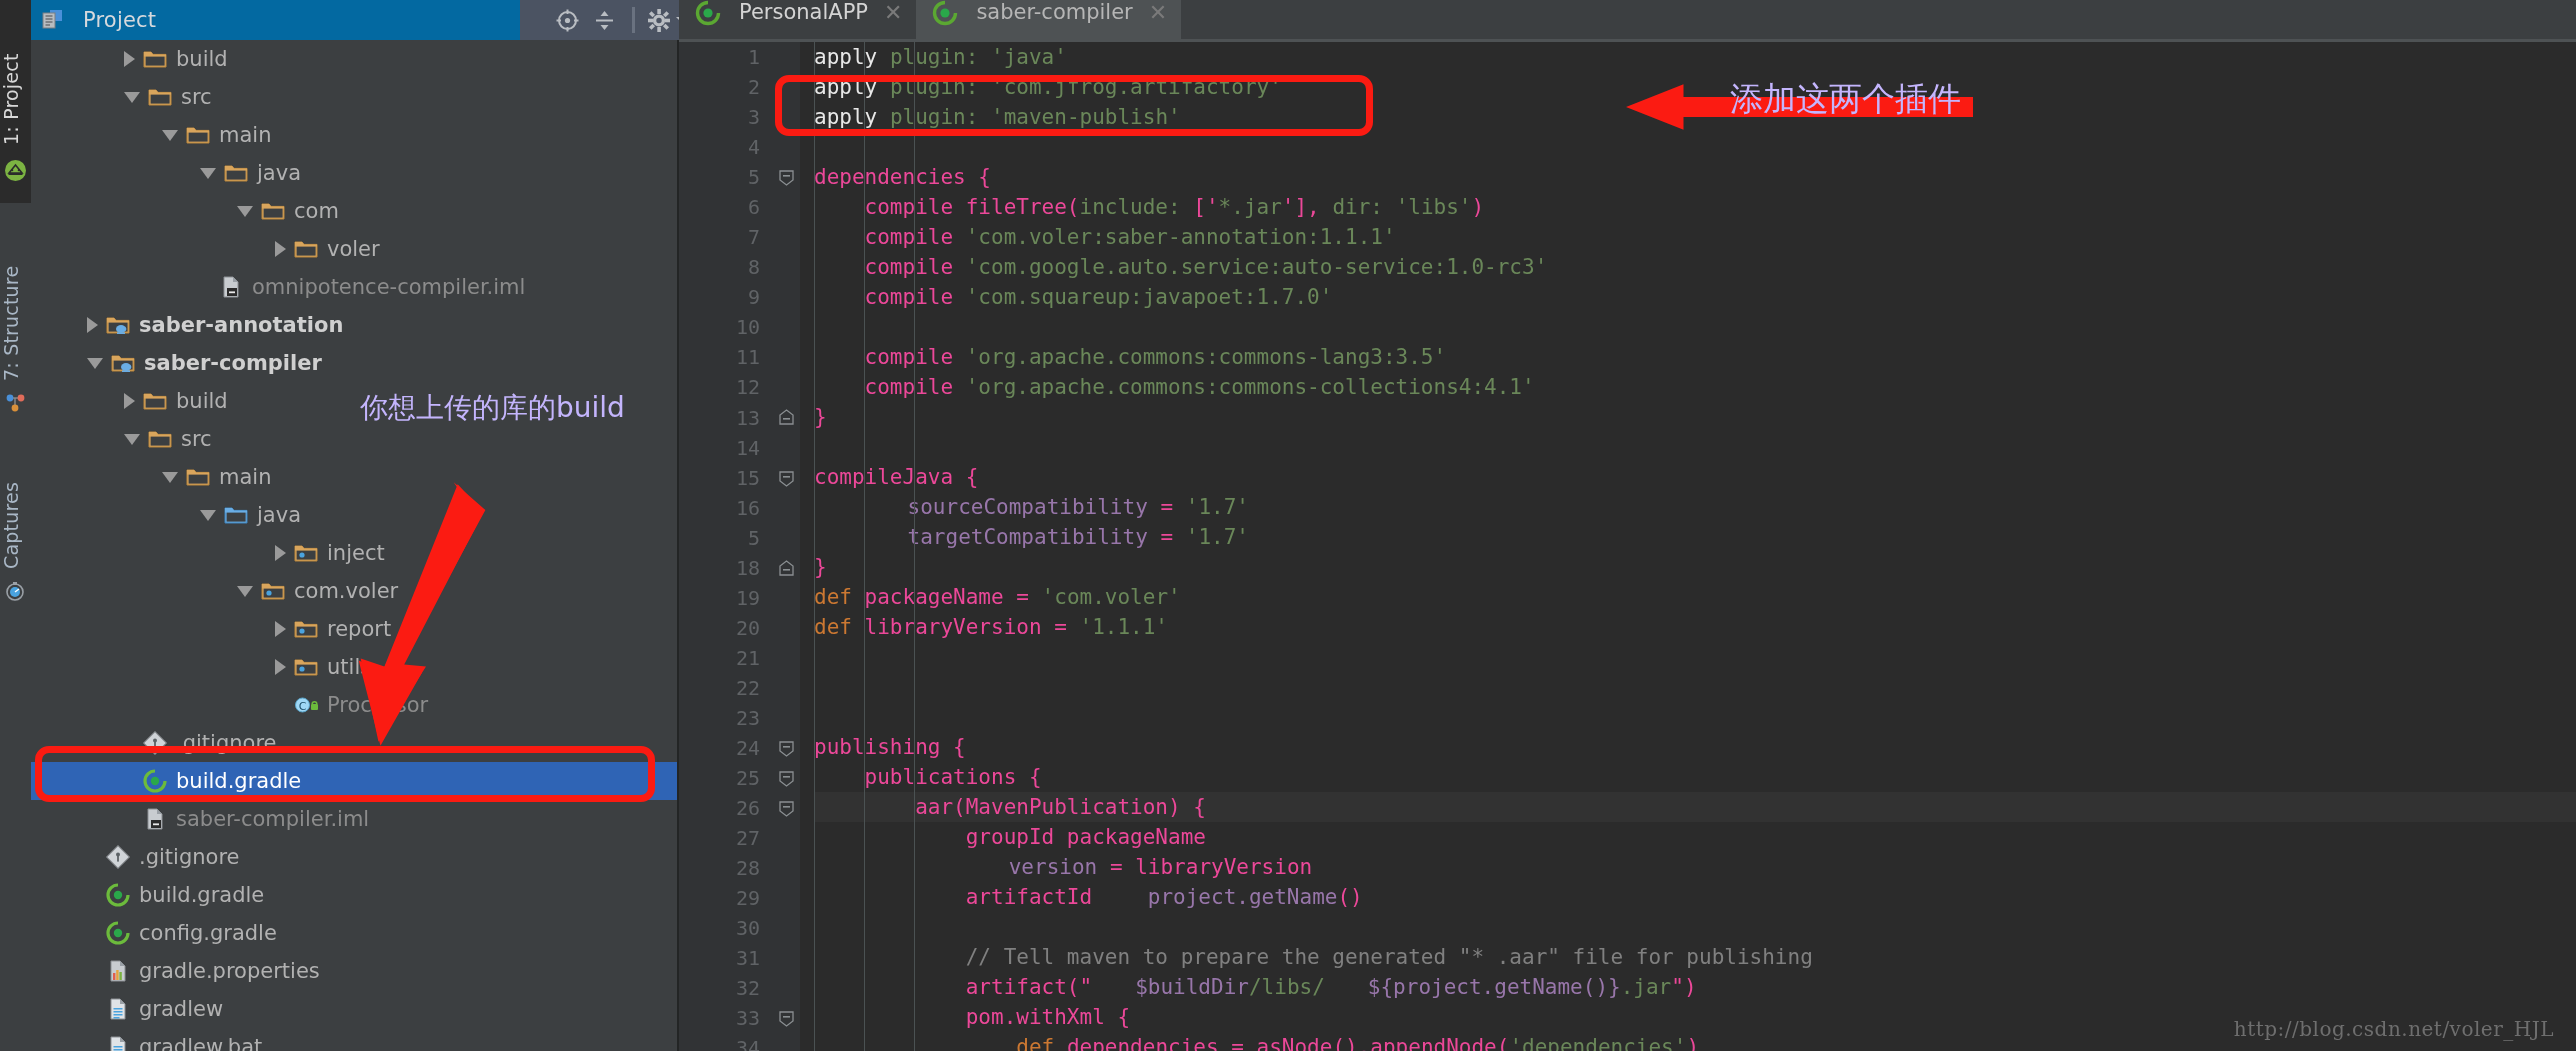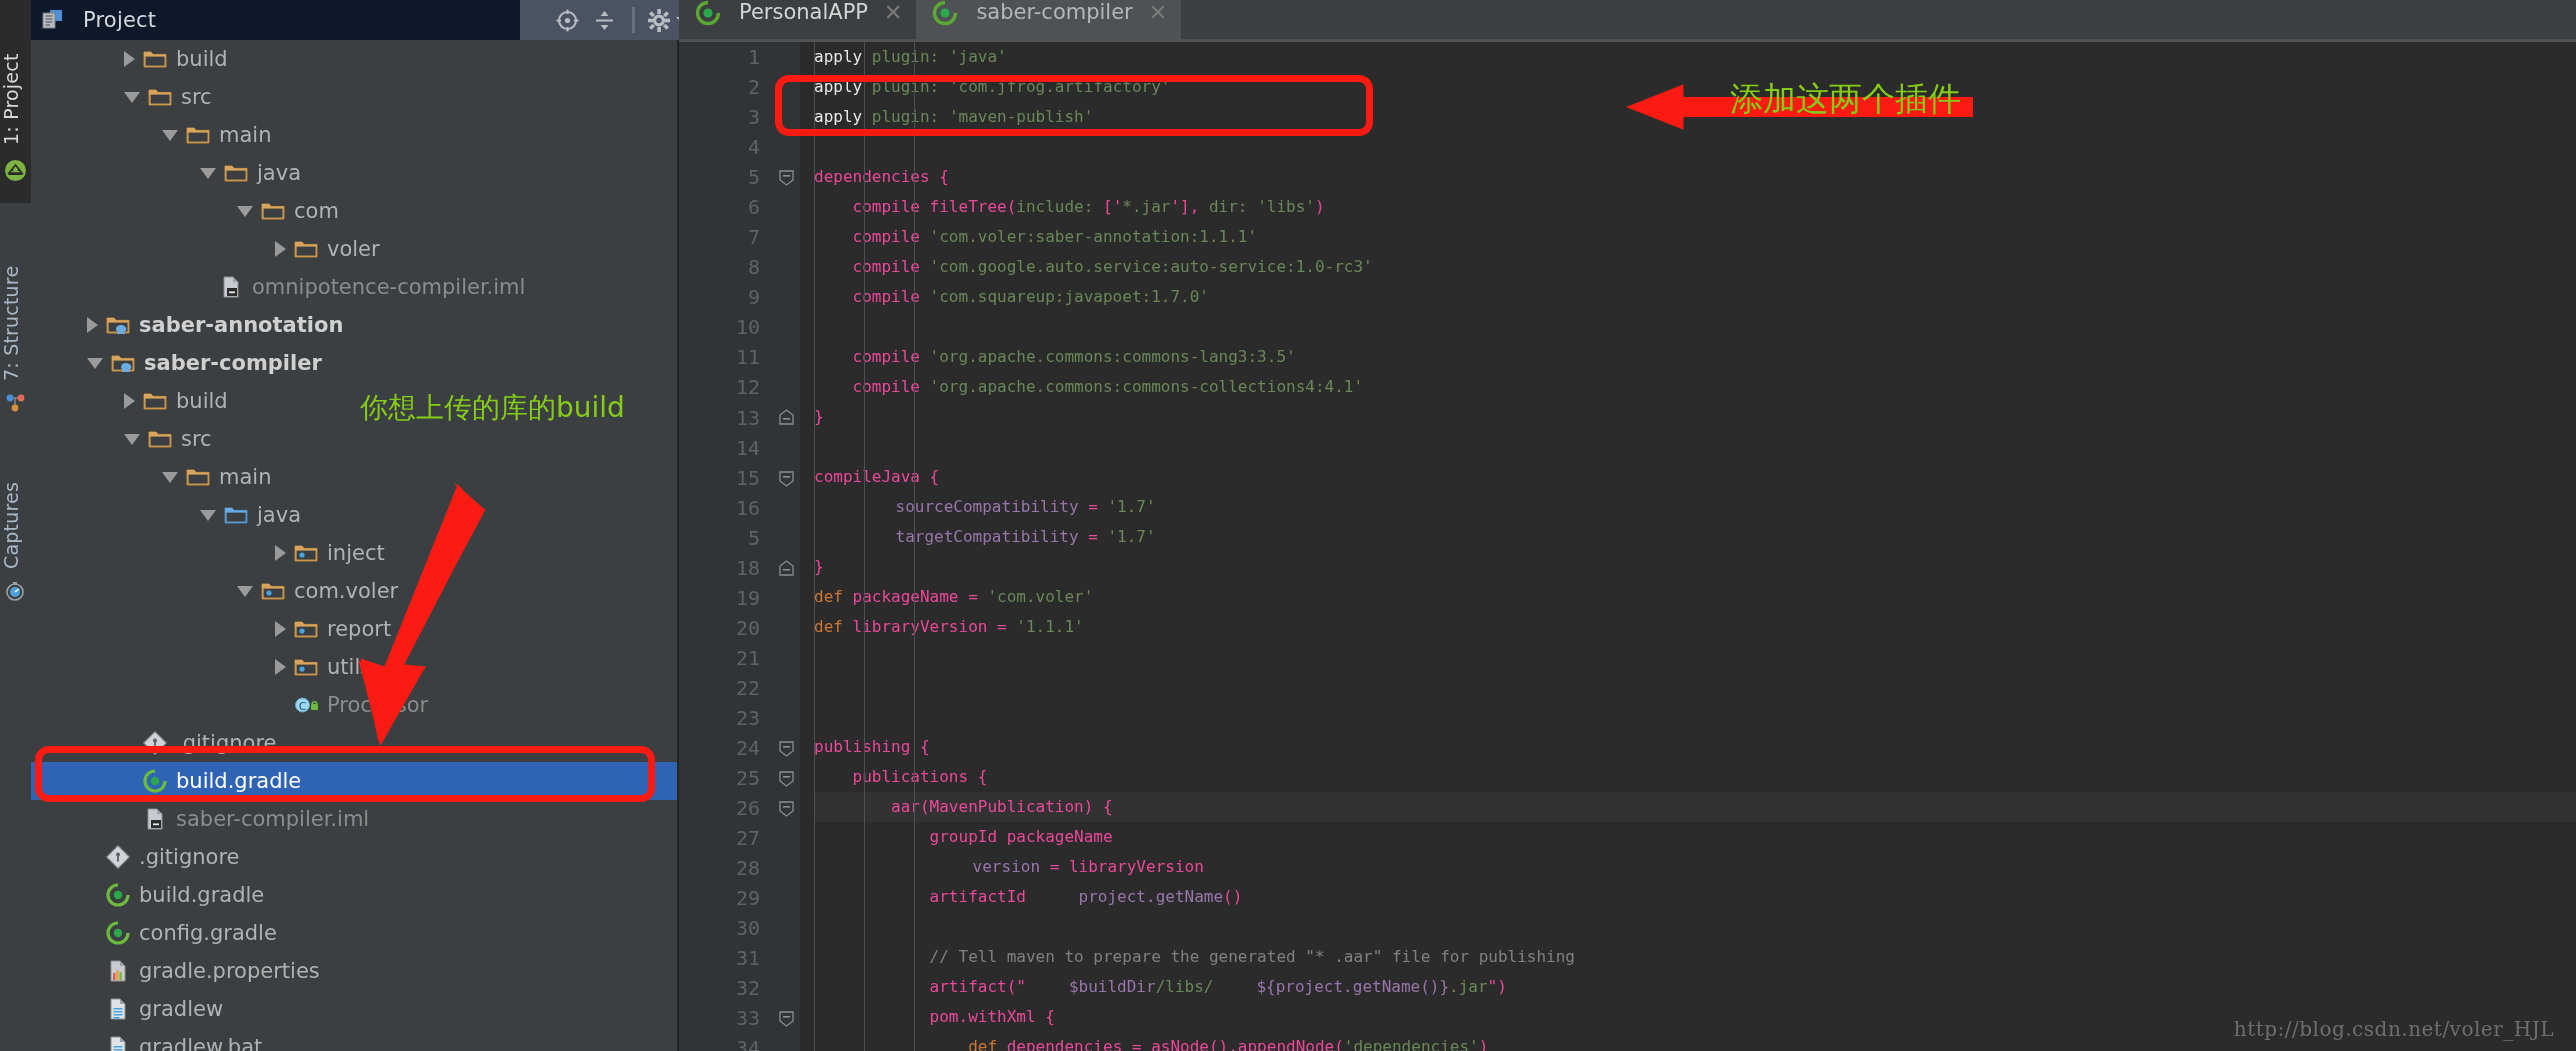--- a/index.html
+++ b/index.html
@@ -36,21 +36,21 @@
   
   .projectpane {
     width: 648px; flex: 0 0 648px;
     background: #3c3f41;
     position: relative;
     display: flex; flex-direction: column;
     border-right: 2px solid #232525;
   }
   .project-header {
     height: 40px; flex: 0 0 40px;
-    background: #0f172a;
+    background: #0369a1;
     display: flex; align-items: center;
     padding: 0 6px 0 10px;
     position: relative;
   }
   .project-header .ph-title {
     color: #d6d9dd; font-size: 21px; margin-left: 10px; letter-spacing: 0.2px;
   }
   .ph-caret {
     position: absolute; right: 12px; top: 16px;
     width: 0; height: 0;
@@ -136,21 +136,21 @@
   }
   .foldcol {
     flex: 0 0 26px; width: 26px; background: #313335; position: relative;
   }
   .foldmark {
     position: absolute; left: 4px; width: 17px; height: 17px;
   }
   .code {
     flex: 1 1 auto; position: relative;
     font-family: "DejaVu Sans Mono", monospace;
-    font-size: 16px;
+    font-size: 21px;
     line-height: 30px;
     padding-left: 14px;
     white-space: pre;
     overflow: hidden;
   }
   .cline { height: 30px; position: relative; }
   .cline.current { background: #323232; }
   .indent-guide {
     position: absolute; top: 0; bottom: 0; width: 1px; background: #4b5253;
   }
@@ -159,21 +159,21 @@
   .s-plain{ color: #ec4899; }
   .s-str  { color: #6a8759; }
   .s-id   { color: #9876aa; margin-left: 43px; }
   .s-cmt  { color: #808080; }
   .s-white{ color: #e8e8e8; }
   .s-green{ color: #6a8759; }
 
   
   .ann { position: absolute; pointer-events: none; }
   .ann-text {
-    color: #84cc16;
+    color: #c4b5fd;
     font-family: "DejaVu Sans", sans-serif;
     white-space: nowrap;
   }
   .ann-rect {
     border: 7px solid #fb1b12;
     border-radius: 14px;
   }
   .watermark {
     position: absolute; right: 22px; bottom: 10px;
     color: #6e6e6e; font-size: 20px;

